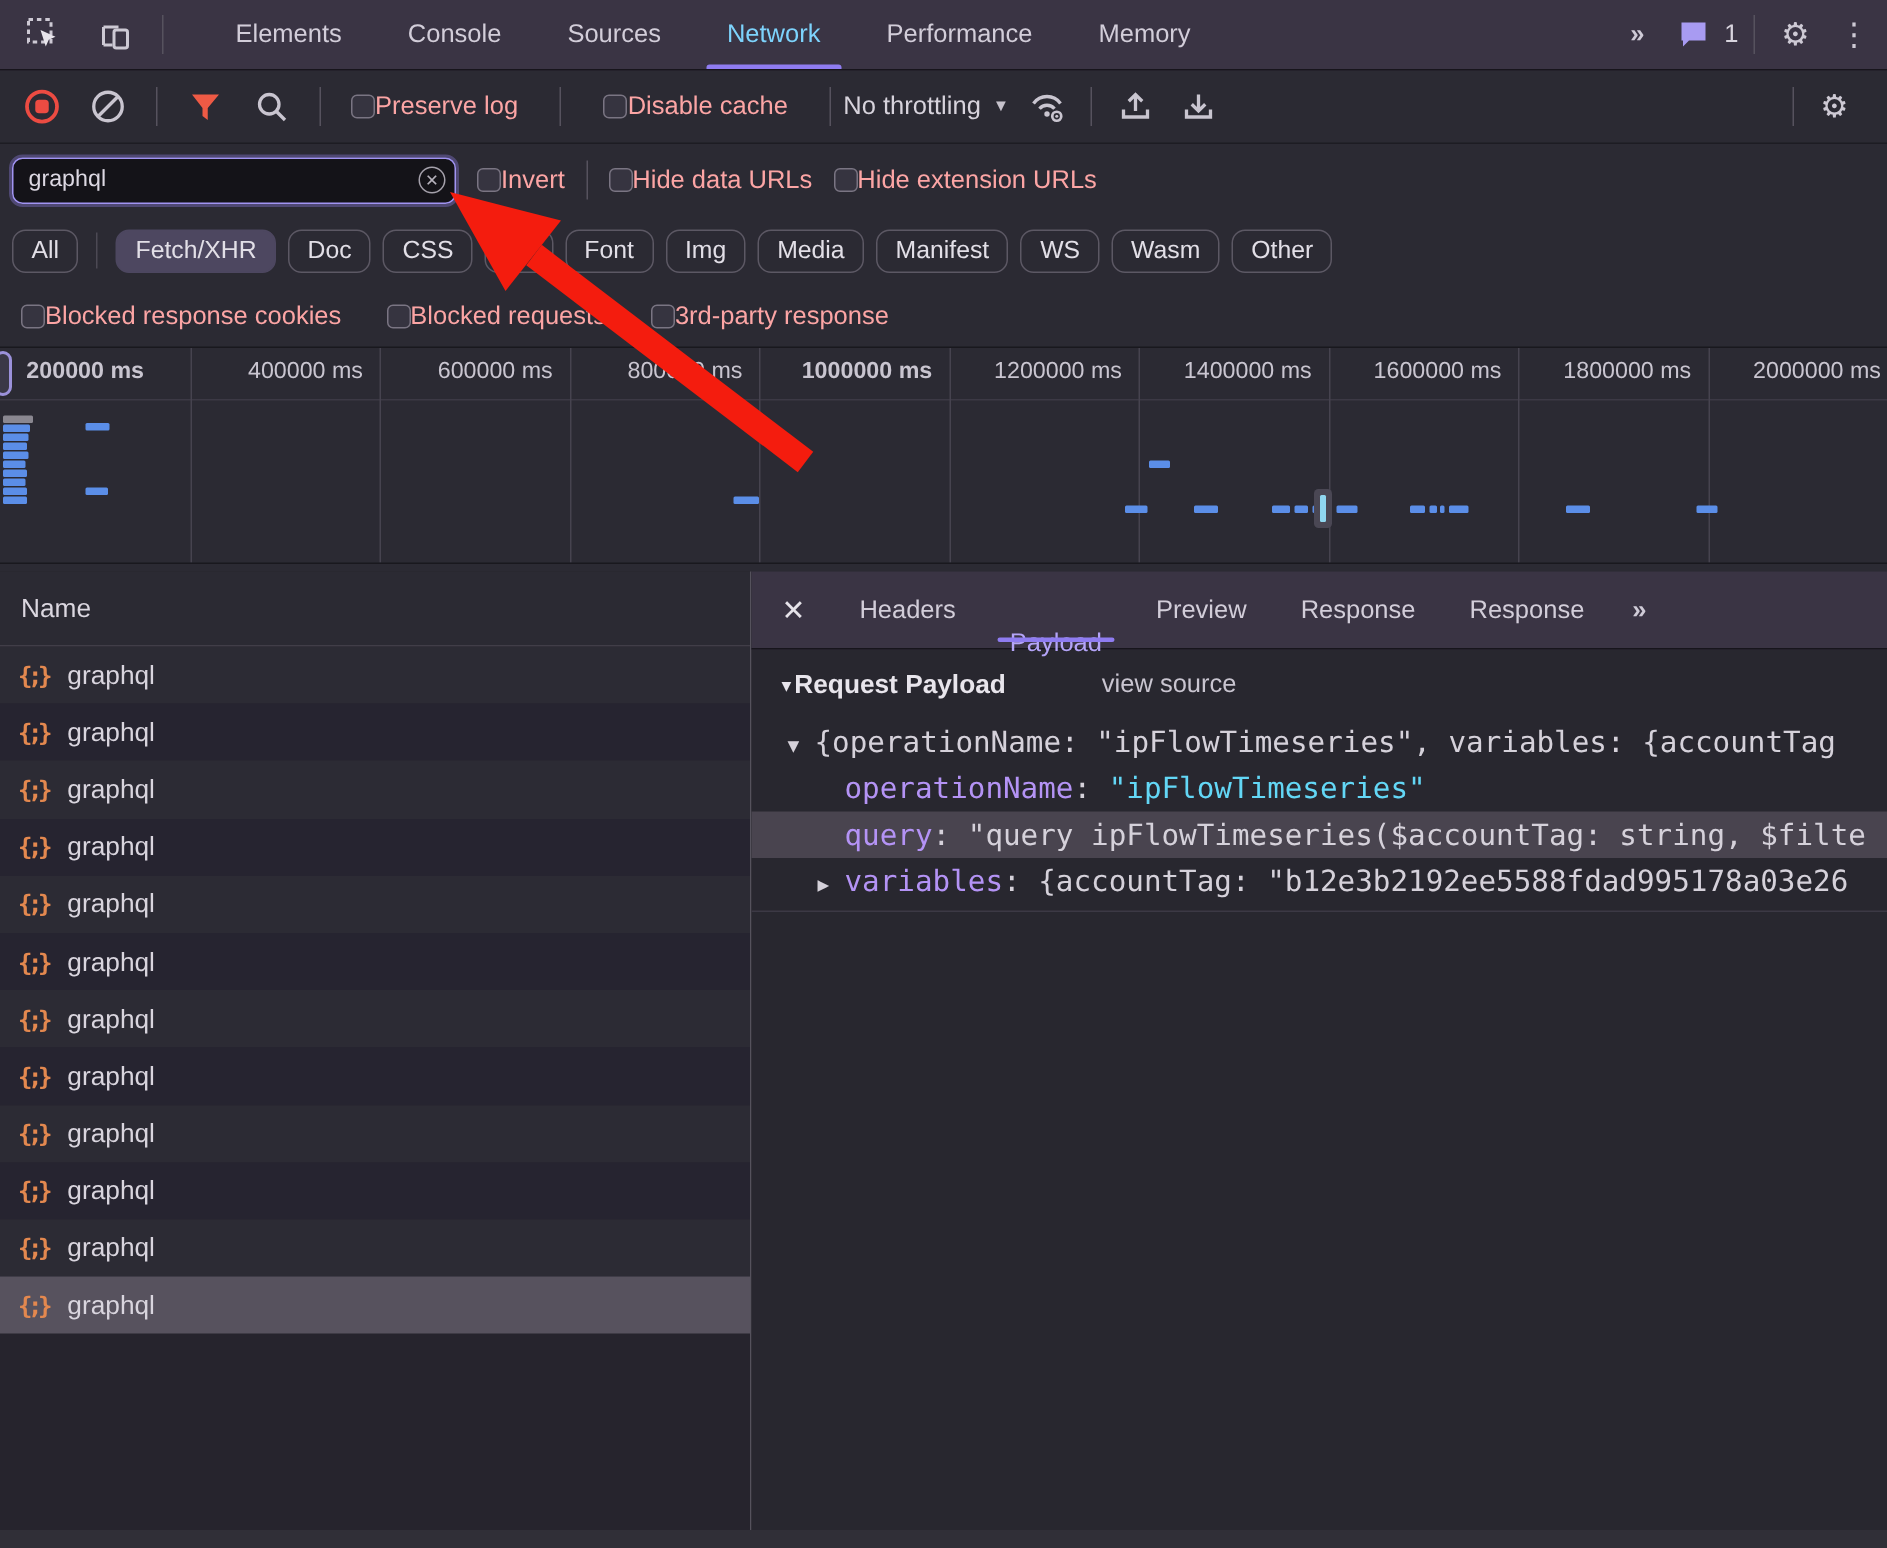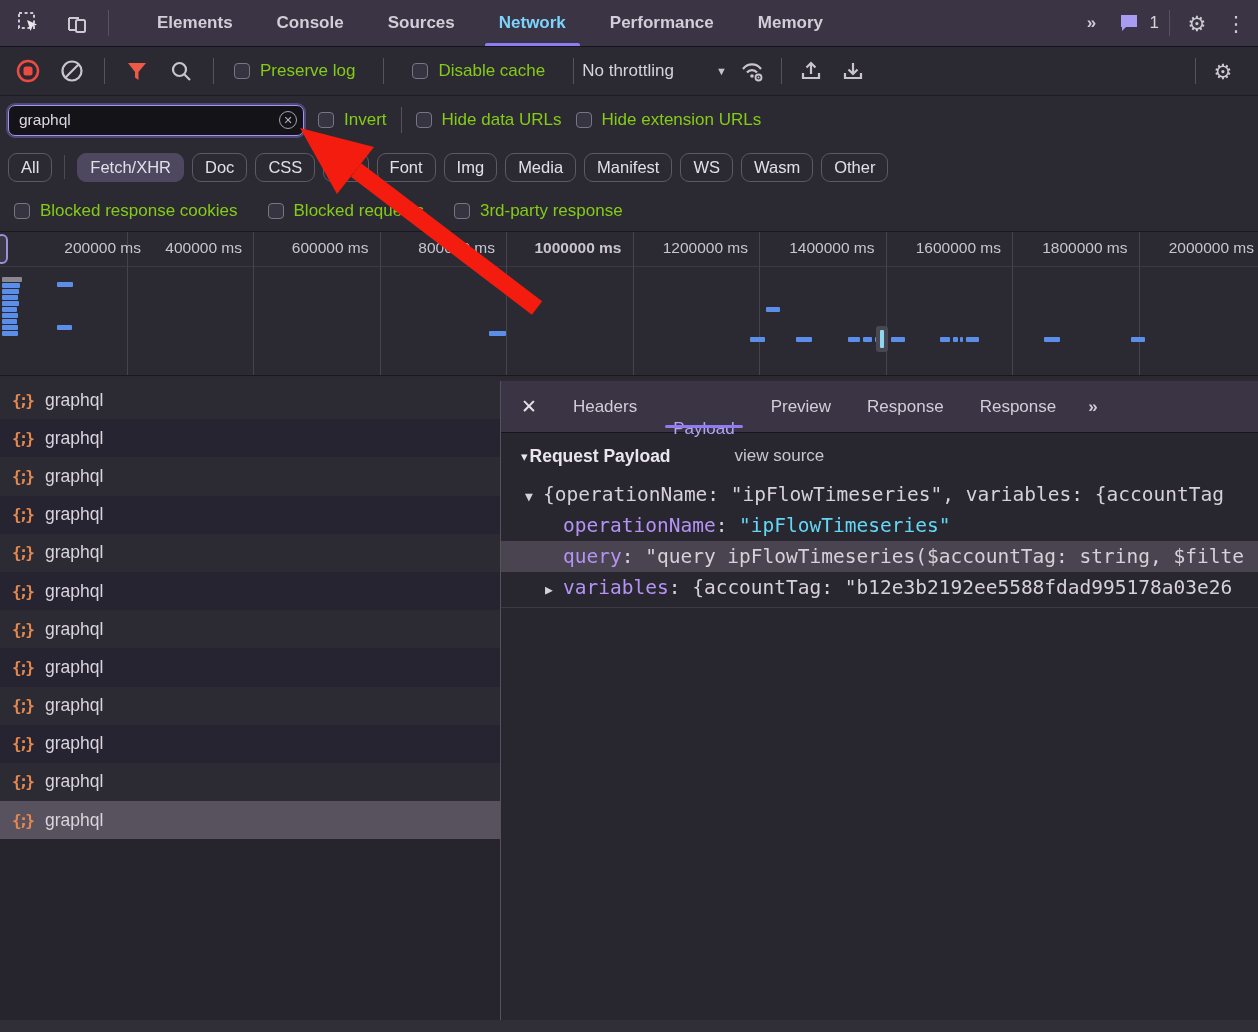--- a/index.html
+++ b/index.html
@@ -7,35 +7,35 @@
   body { font-family:"Liberation Sans", sans-serif; }
   #app { position:relative; width:1258px; height:1032px; background:#2b2a33; overflow:hidden; }
 
   
   .topbar { position:relative; height:47px; background:#3a3444; border-bottom:1px solid #17151c;
             display:flex; align-items:center; }
   .topbar .left-icons { display:flex; align-items:center; gap:14px; padding:0 10px 0 12px; }
   .icon-btn { width:34px; height:34px; display:flex; align-items:center; justify-content:center; border-radius:4px; }
   .vsep { width:1px; height:26px; background:#56525e; }
   .main-tabs { display:flex; height:100%; align-items:stretch; margin-left:16px; }
-  .main-tab { position:relative; display:flex; align-items:center; padding:0 22px; color:#d2cdd9; font-size:17px; cursor:default;font-weight:bold; }
+  .main-tab { position:relative; display:flex; align-items:center; padding:0 22px; color:#d2cdd9; font-size:17px; cursor:default; }
   .main-tab.active { color:#7dd3fc; }
   .main-tab.active::after { content:""; position:absolute; left:8px; right:8px; bottom:0; height:3px; background:#8f7cf1; border-radius:2px 2px 0 0; }
   .topbar .right-icons { margin-left:auto; display:flex; align-items:center; gap:10px; padding-right:10px; }
   .badge-num { color:#d8d4de; font-size:17px; margin-left:-4px; }
   .gear { font-size:21px; color:#cdc9d4; line-height:1; }
   .kebab { font-size:21px; color:#cdc9d4; line-height:1; letter-spacing:0; }
   .chev2 { color:#cfcbd7; font-size:17px; letter-spacing:-2px; font-weight:bold; }
 
   
   .nettoolbar { height:49px; background:#2b2a33; border-bottom:1px solid #1d1c23; display:flex; align-items:center; padding:0 8px; }
   .nettoolbar .grp { display:flex; align-items:center; gap:16px; }
   .chk { width:16px; height:16px; border:1.5px solid #7a7583; border-radius:4px; background:#363440; flex:0 0 auto; }
-  .chk-item { display:flex; align-items:center; gap:10px; color:#84cc16; font-size:17px; white-space:nowrap; }
-  .throttle { display:flex; align-items:center; gap:42px; color:#d7d3dc; font-size:17px; margin:0 8px; }
+  .chk-item { display:flex; align-items:center; color:#fca5a5; font-size:17px; white-space:nowrap; }
+  .throttle { display:flex; align-items:center; gap:8px; color:#d7d3dc; font-size:17px; margin:0 8px; }
   .dd-arrow { font-size:11px; color:#c6c2cc; }
   .spacer { flex:1; }
 
   
   .filterrow { height:48px; display:flex; align-items:center; padding:0 8px; gap:14px; background:#2b2a33; }
   .filter-box { position:relative; width:296px; height:31px; }
   .filter-box input { width:100%; height:100%; background:#141318; border:1px solid #a194f2; outline:2px solid rgba(145,128,235,.35);
                       border-radius:7px; color:#dcd8e2; font-size:15.5px; padding:0 30px 0 10px; font-family:"Liberation Sans",sans-serif; }
   .clear-x { position:absolute; right:7px; top:50%; transform:translateY(-50%); width:18px; height:18px; border-radius:50%;
              border:1.5px solid #a5a1ab; color:#b6b2bc; font-size:11px; display:flex; align-items:center; justify-content:center; }
@@ -277,21 +277,21 @@
       <span class="chk-item">
         <span class="chk"></span>
         <span>3rd-party response</span>
       </span>
     </div>
 
   <div class="overview" id="overview">
     <div class="ov-header-line"></div>
     <div class="ov-grip"></div>
   <div class="ov-gridline" style="left: 126.5px;"></div>
-      <div class="ov-label" style="right: 1117px;">200000 ms</div>
+      <div class="ov-label" style="right: 1162px; font-weight: bold;">200000 ms</div>
       <div class="ov-gridline" style="left: 253px;"></div>
       <div class="ov-label" style="right: 1016px;">400000 ms</div>
       <div class="ov-gridline" style="left: 379.5px;"></div>
       <div class="ov-label" style="right: 889.5px;">600000 ms</div>
       <div class="ov-gridline" style="left: 506px;"></div>
       <div class="ov-label" style="right: 763px;">800000 ms</div>
       <div class="ov-gridline" style="left: 632.5px;"></div>
       <div class="ov-label" style="right: 636.5px; font-weight: bold;">1000000 ms</div>
       <div class="ov-gridline" style="left: 759px;"></div>
       <div class="ov-label" style="right: 510px;">1200000 ms</div>
@@ -328,20 +328,23 @@
       <div class="ov-bar" style="left: 966px; top: 105px; width: 13px;"></div>
       <div class="ov-bar" style="left: 1044px; top: 105px; width: 16px;"></div>
       <div class="ov-bar" style="left: 1131px; top: 105px; width: 14px;"></div>
       <div class="ov-marker" style="left: 876px; top: 94px;">
         <i></i>
       </div>
     </div>
 
   <div class="split">
     <div class="reqpanel">
+      <div class="req-header">
+        <span>Name</span>
+      </div>
       <div class="req-rows" id="req-rows">
           <div class="req-row">
             <span class="json-ic">{;}</span>
             <span>graphql</span>
           </div>
           <div class="req-row">
             <span class="json-ic">{;}</span>
             <span>graphql</span>
           </div>
           <div class="req-row">

